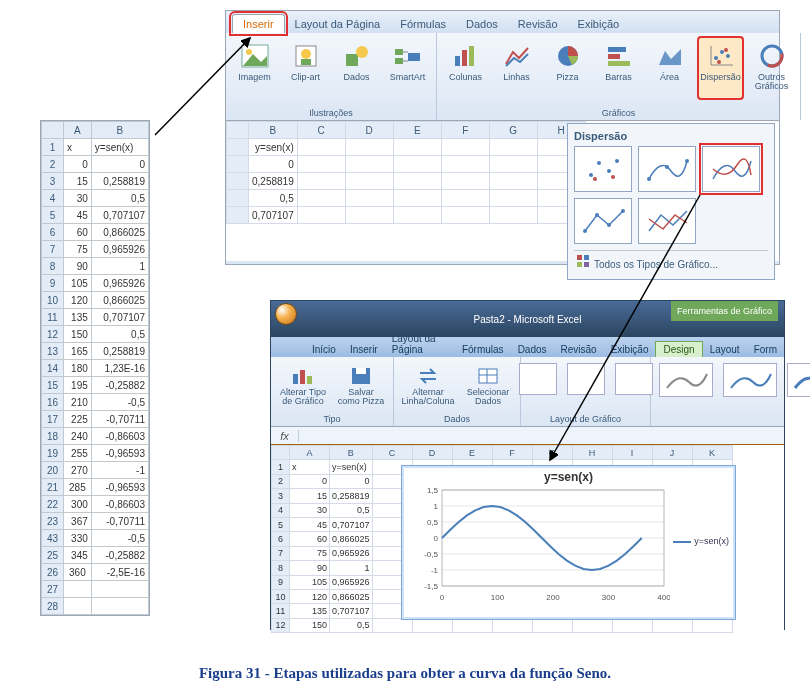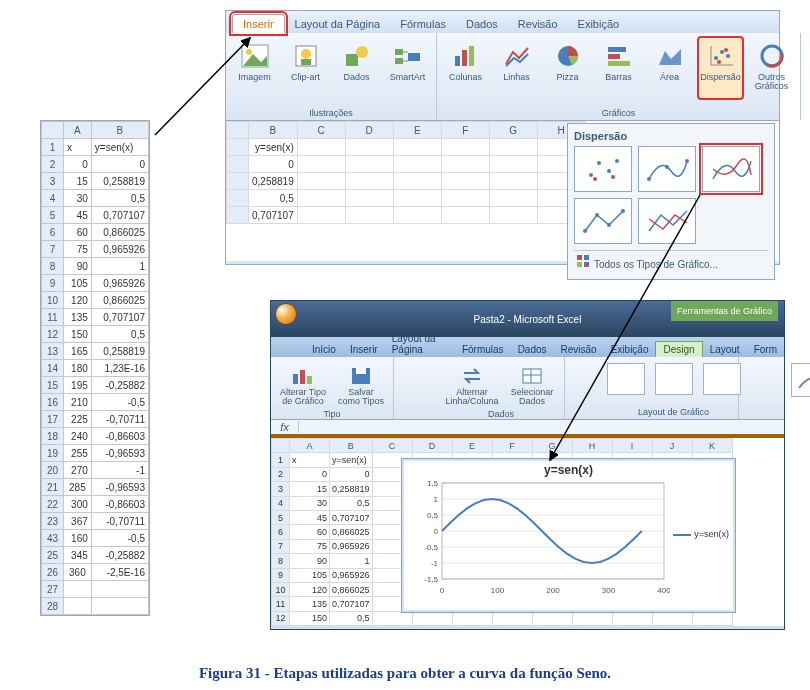--- a/index.html
+++ b/index.html
@@ -38,22 +38,22 @@
   .p2grid th{background:#e4ecf7;color:#3b5a7a;text-align:center;font-weight:normal;}
   .p2grid .rowh{background:#e4ecf7;text-align:center;min-width:22px;width:22px;}
   
   .p3{position:absolute;left:270px;top:300px;width:515px;height:330px;border:1px solid #2b4560;background:#cfe0f2;}
   .p3 .titlebar{height:36px;background:linear-gradient(#4a6b97,#2b4560);color:#fff;font-size:10px;display:flex;align-items:center;justify-content:center;position:relative;}
   .p3 .titlebar .ctx{position:absolute;right:6px;top:0;height:20px;background:#6fa85a;color:#fff;font-size:9px;padding:2px 6px;display:flex;align-items:center;}
   .p3 .orb{position:absolute;left:4px;top:2px;width:22px;height:22px;border-radius:50%;background:radial-gradient(circle at 30% 30%,#fff,#f6b24c 40%,#c7711c);border:1px solid #7a4a12;z-index:3;}
   .p3 .tabs2{height:20px;background:linear-gradient(#bcd2ee,#9cbce2);display:flex;align-items:flex-end;padding-left:34px;font-size:10px;color:#15395b;}
   .p3 .tabs2 .tab{padding:2px 7px;}
   .p3 .tabs2 .tab.design{background:#d8efce;color:#2a5a14;border:1px solid #6fa85a;border-bottom:none;}
-  .p3 .rib2{height:63px;background:linear-gradient(#f3f7fc,#dbe6f4);display:flex;border-bottom:1px solid #9ba7b7;gap:44px;}
-  .p3 .fbar{height:18px;background:#eef4fb;border-bottom:4px solid #a16207;display:flex;align-items:center;}
+  .p3 .rib2{height:70px;background:linear-gradient(#f3f7fc,#dbe6f4);display:flex;border-bottom:1px solid #9ba7b7;}
+  .p3 .fbar{height:18px;background:#eef4fb;border-bottom:1px solid #a16207;display:flex;align-items:center;}
   .p3 .fbar .fx{width:28px;text-align:center;font-style:italic;color:#555;border-right:1px solid #c0c8d0;}
   .p3grid{background:#fff;flex:1;overflow:hidden;position:relative;height:188px;}
   .p3grid table{border-collapse:collapse;}
   .p3grid th,.p3grid td{border:1px solid #d3dbe6;height:14.4px;font-size:9px;padding:0 2px;min-width:40px;text-align:right;}
   .p3grid th{background:#e4ecf7;text-align:center;font-weight:normal;color:#3b5a7a;}
   .p3grid .rowh{background:#e4ecf7;text-align:center;min-width:18px;width:18px;}
   .chartbox{position:absolute;left:130px;top:20px;width:335px;height:155px;border:1px solid #7ea6d8;background:#fff;box-shadow:0 0 0 2px #cfe2f7 inset;}
   .chartbox .ctitle{text-align:center;font-weight:bold;font-size:12px;padding-top:4px;}
   .chartbox svg{display:block;}
   .legend{position:absolute;right:6px;top:70px;font-size:9px;color:#335;}
@@ -185,21 +185,21 @@
           <td style="text-align:right">300</td>
           <td style="text-align:right">-0,86603</td>
         </tr>
         <tr>
           <td class="rowh">23</td>
           <td style="text-align:right">367</td>
           <td style="text-align:right">-0,70711</td>
         </tr>
         <tr>
           <td class="rowh">43</td>
-          <td style="text-align:right">160</td>
+          <td style="text-align:right">330</td>
           <td style="text-align:right">-0,5</td>
         </tr>
         <tr>
           <td class="rowh">25</td>
           <td style="text-align:right">345</td>
           <td style="text-align:right">-0,25882</td>
         </tr>
         <tr>
           <td class="rowh">26</td>
           <td style="text-align:center">360</td>
@@ -513,21 +513,21 @@
             </div>
             <div class="t">Alterar Tipo de Gráfico</div>
           </div>
         <div class="ibtn" style="width:52px;height:46px">
             <div class="ic">
               <svg width="22" height="20">
                 <rect x="2" y="2" width="18" height="16" fill="#4a7ebb"></rect>
                 <rect x="6" y="2" width="10" height="6" fill="#fff"></rect>
               </svg>
             </div>
-            <div class="t">Salvar como Tipos</div>
+            <div class="t">Salvar como Pizza</div>
           </div>
       </div>
         <div class="lbl">Tipo</div>
     </div>
     <div class="rgrp">
       <div class="row">
         <div class="ibtn" style="width:56px;height:46px">
             <div class="ic">
               <svg width="24" height="18">
                 <path d="M4 6h14l-4-4M20 12H6l4 4" fill="none" stroke="#4a7ebb" stroke-width="2"></path>

